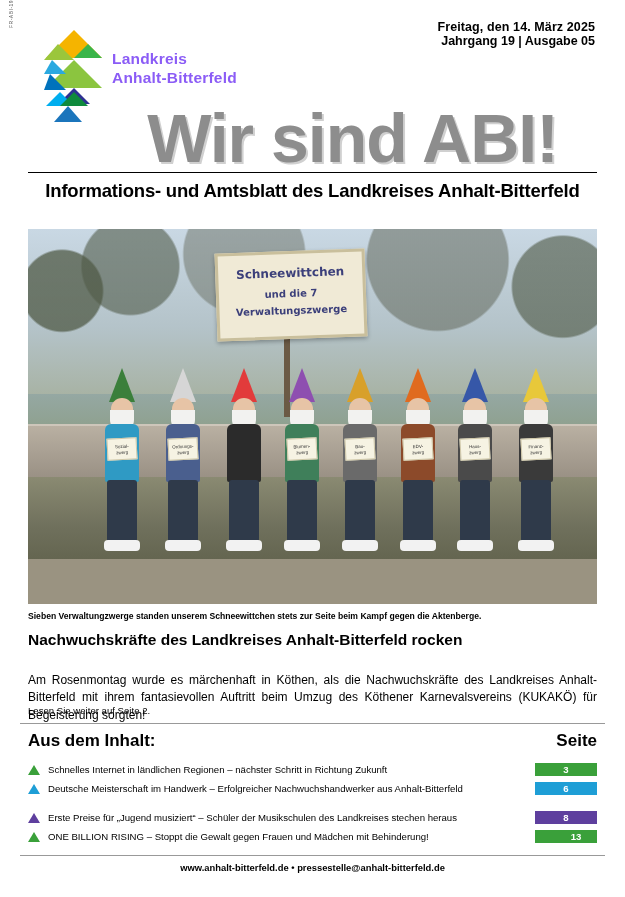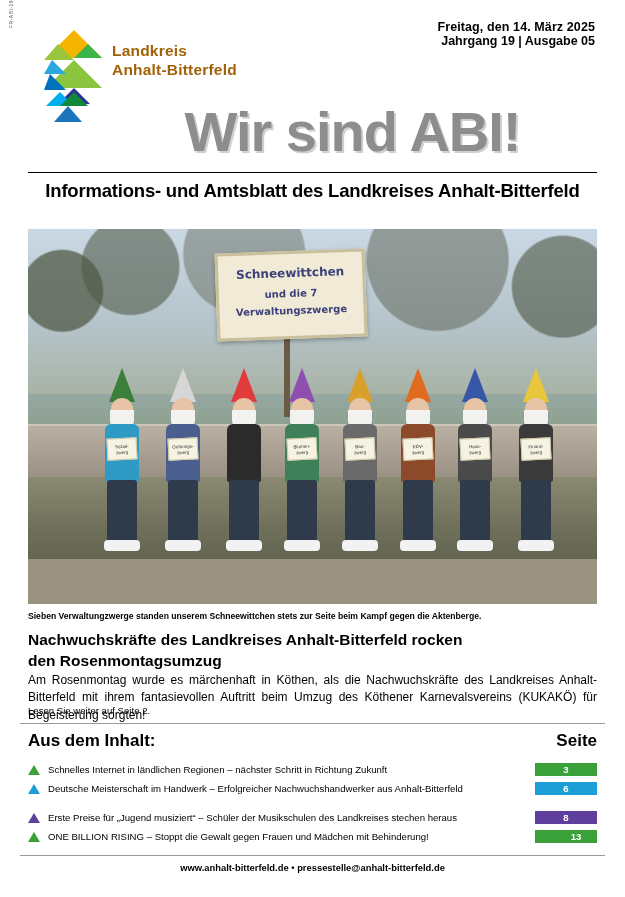--- a/index.html
+++ b/index.html
@@ -48,33 +48,33 @@
   }
 
   
   .logo-wrap {
     position: absolute;
     left: 44px; top: 30px;
     display: flex; align-items: flex-start;
   }
   .logo-mark { width: 60px; height: 92px; position: relative; }
   .logo-text {
-    margin-left: 8px; margin-top: 12px;
+    margin-left: 8px; margin-top: 20px;
     font-size: 15.5px; font-weight: bold; line-height: 1.2;
-    color: #a16207; letter-spacing: 0.2px;
+    color: #8b5cf6; letter-spacing: 0.2px;
   }
 
   
   .masthead {
     position: absolute;
     left: 0; right: 0; top: 104px;
     text-align: center;
   }
   .masthead-title {
-    font-size: 56px;
+    font-size: 68px;
     font-weight: bold;
     color: #8d8d8d;
     letter-spacing: -1px;
     line-height: 1;
     text-shadow: 2px 2px 0 rgba(120,120,120,0.35);
     padding-left: 80px;
   }
   .masthead-rule {
     position: absolute;
     left: 28px; right: 28px; top: 172px;
@@ -380,21 +380,20 @@
           <div class="shoes"></div>
           <div class="tag">Finanz-<br>zwerg</div>
         </div>
       </div>
   </div>
 
   <div class="caption">Sieben Verwaltungzwerge standen unserem Schneewittchen stets zur Seite beim Kampf gegen die Aktenberge.</div>
 
   <div class="headline" id="headline">
       <div>Nachwuchskräfte des Landkreises Anhalt-Bitterfeld rocken</div>
-      <div>den Rosenmontagsumzug</div>
     </div>
   <div class="lead">Am Rosenmontag wurde es märchenhaft in Köthen, als die Nachwuchskräfte des Landkreises Anhalt-Bitterfeld mit ihrem fantasievollen Auftritt beim Umzug des Köthener Karnevalsvereins (KUKAKÖ) für Begeisterung sorgten!</div>
   <div class="lead-more">Lesen Sie weiter auf Seite 2.</div>
 
   <div class="contents-rule-top"></div>
   <div class="contents-head">Aus dem Inhalt:</div>
   <div class="contents-head-right">Seite</div>
 
   <div class="toc" id="toc">
       <div class="toc-row">

